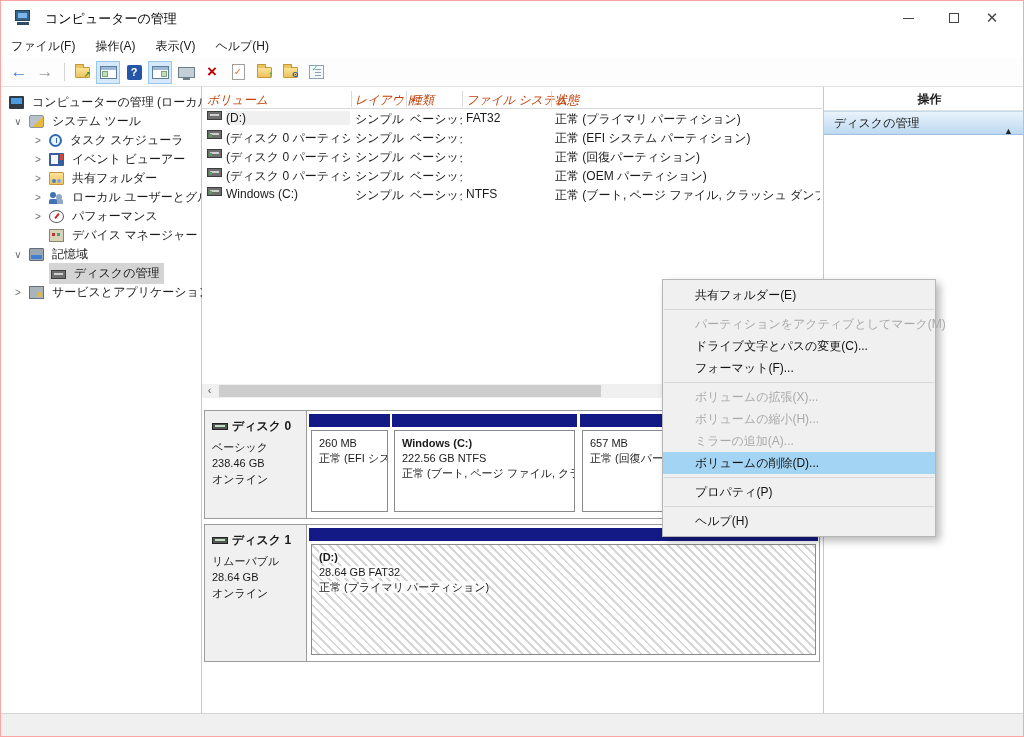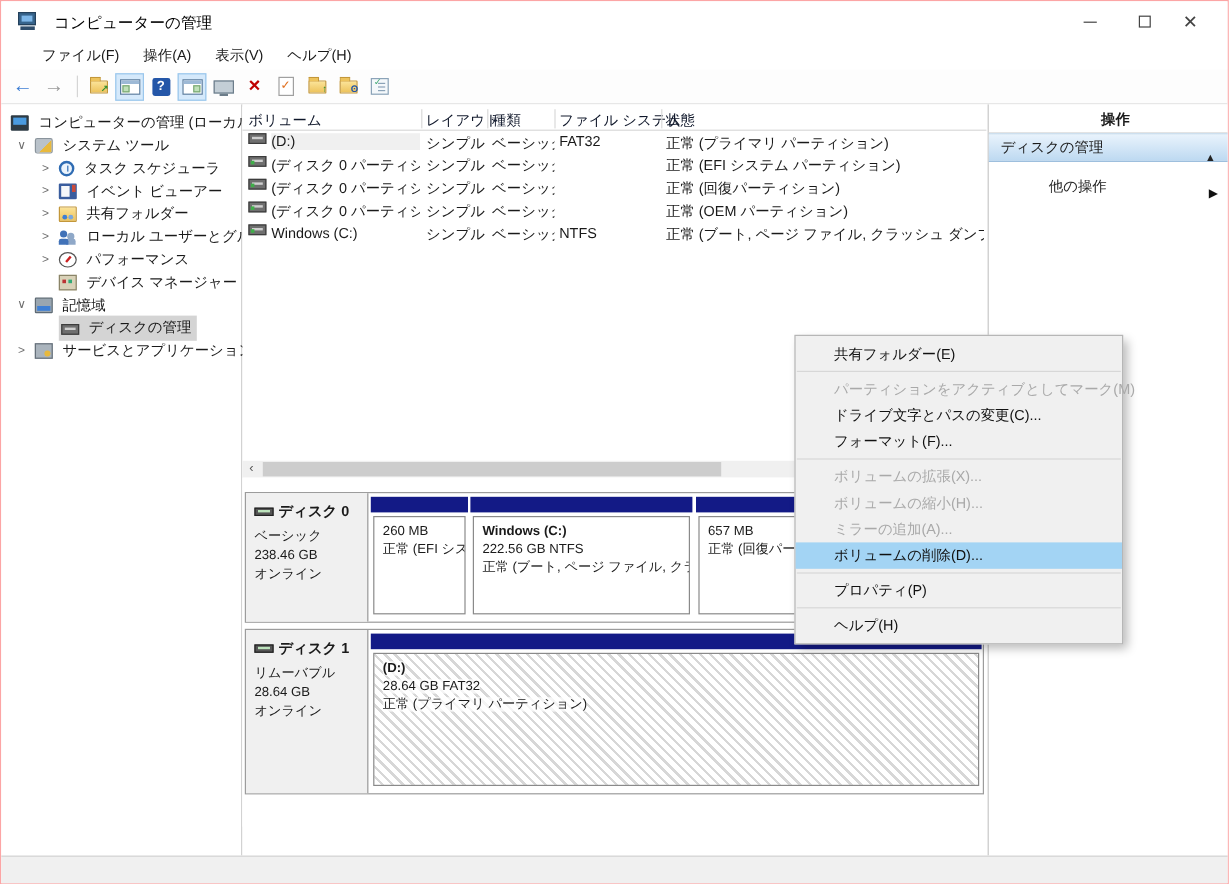--- a/index.html
+++ b/index.html
@@ -13,21 +13,21 @@
   .app-icon .scr { position:absolute; left:0; top:0; width:15px; height:11px; background:#37648c; border:1px solid #24415c; }
   .app-icon .scr i { position:absolute; left:2px; top:2px; width:9px; height:5px; background:#7db6e8; display:block; }
   .app-icon .base { position:absolute; left:2px; top:12px; width:12px; height:3px; background:#2f4d6b; }
   .title-text { position:absolute; left:44px; top:9px; font-size:13px; color:#000; }
   .win-btn { position:absolute; top:0; width:46px; height:34px; display:flex; align-items:center; justify-content:center; color:#444; }
   .btn-min { right:92px; } .btn-max { right:46px; } .btn-close { right:8px; font-size:15px; }
   .btn-min i { width:11px; height:1px; background:#444; display:block; }
   .btn-max i { width:10px; height:10px; border:1px solid #444; display:block; }
 
   
-  .menubar { position:absolute; left:0; top:34px; width:100%; height:23px; background:#fff; display:flex; padding-left:24px; }
+  .menubar { position:absolute; left:0; top:34px; width:100%; height:23px; background:#fff; display:flex; padding-left:0; }
   .menubar span { padding:3px 10px; }
 
   
   .toolbar { position:absolute; left:0; top:57px; width:100%; height:29px; background:#fdfdfd; border-bottom:1px solid #e2e2e2; display:flex; align-items:center; padding-left:6px; }
   .tbi { width:24px; height:23px; display:flex; align-items:center; justify-content:center; margin-right:2px; border:1px solid transparent; position:relative; }
   .tbi.hl { background:#d5e9fb; border-color:#9ac6ec; }
   .tb-sep { width:1px; height:18px; background:#d5d5d5; margin:0 5px; }
   .arrow-back { color:#3f7fd4; font-weight:bold; font-size:17px; }
   .arrow-fwd { color:#9a9a9a; font-weight:bold; font-size:17px; }
   .fold { width:15px; height:11px; background:linear-gradient(#fbe398,#edc35c); border:1px solid #c3973a; border-radius:1px; position:relative; }
@@ -79,21 +79,21 @@
   .ic-device::after { content:""; position:absolute; left:2px; top:3px; width:3px; height:3px; background:#b33; box-shadow:5px 0 0 #3a7; }
   .ic-storage { background:#9aa6b0; border:1px solid #5f6b75; border-radius:1px; }
   .ic-storage::after { content:""; position:absolute; left:1px; bottom:1px; right:1px; height:4px; background:#3f7fd4; }
   .ic-diskm { background:#6f6f6f; border:1px solid #3c3c3c; height:9px !important; margin-top:2px; }
   .ic-diskm::after { content:""; position:absolute; left:2px; top:2px; right:2px; height:2px; background:#cfcfcf; }
   .ic-services { background:#aab4bd; border:1px solid #66707a; }
   .ic-services::after { content:""; position:absolute; right:1px; bottom:1px; width:5px; height:5px; border-radius:50%; background:#e8b93d; }
 
   
   .vt-header { position:absolute; left:0; top:2px; width:620px; height:20px; border-bottom:1px solid #d9d9d9; background:#fff; }
-  .vt-header span { position:absolute; top:3px; font-size:12px; color:#0f172a; }
+  .vt-header span { position:absolute; top:3px; font-size:12px; color:#c2410c;font-style:italic; }
   .vt-header .cline { position:absolute; top:2px; width:1px; height:16px; background:#d9d9d9; }
   .vt-rows { position:absolute; left:0; top:22px; width:620px; }
   .vrow { position:relative; height:19px; }
   .vrow span { position:absolute; top:2px; white-space:nowrap; overflow:hidden; }
   .c1 { left:24px; width:124px; } .c2 { left:153px; width:52px; } .c3 { left:208px; width:52px; }
   .c4 { left:264px; width:85px; } .c5 { left:353px; width:265px; }
   .volicon { position:absolute; left:5px; top:5px; width:15px; height:9px; background:#6f6f6f; border:1px solid #3c3c3c; }
   .volicon::before { content:""; position:absolute; left:2px; top:2px; right:2px; height:2px; background:#cfcfcf; }
   .volicon.grn::after { content:""; position:absolute; left:1px; bottom:1px; width:3px; height:3px; background:#3fae49; }
   .vrow.sel .c1 { background:#f0f0f0; }
@@ -404,24 +404,20 @@
 
       </div>
     </div>
 
     <div class="pane-right">
       <div class="act-title">操作</div>
       <div class="act-section">
         <span>ディスクの管理</span>
         <span class="car">▲</span>
       </div>
-      <div class="act-more">
-        <span>他の操作</span>
-        <span class="car">▶</span>
-      </div>
     </div>
   </div>
 
   <div class="statusbar"></div>
 
   <div class="ctxmenu">
     <div class="mi">共有フォルダー(E)</div>
     <div class="msep"></div>
     <div class="mi dis">パーティションをアクティブとしてマーク(M)</div>
     <div class="mi">ドライブ文字とパスの変更(C)...</div>

